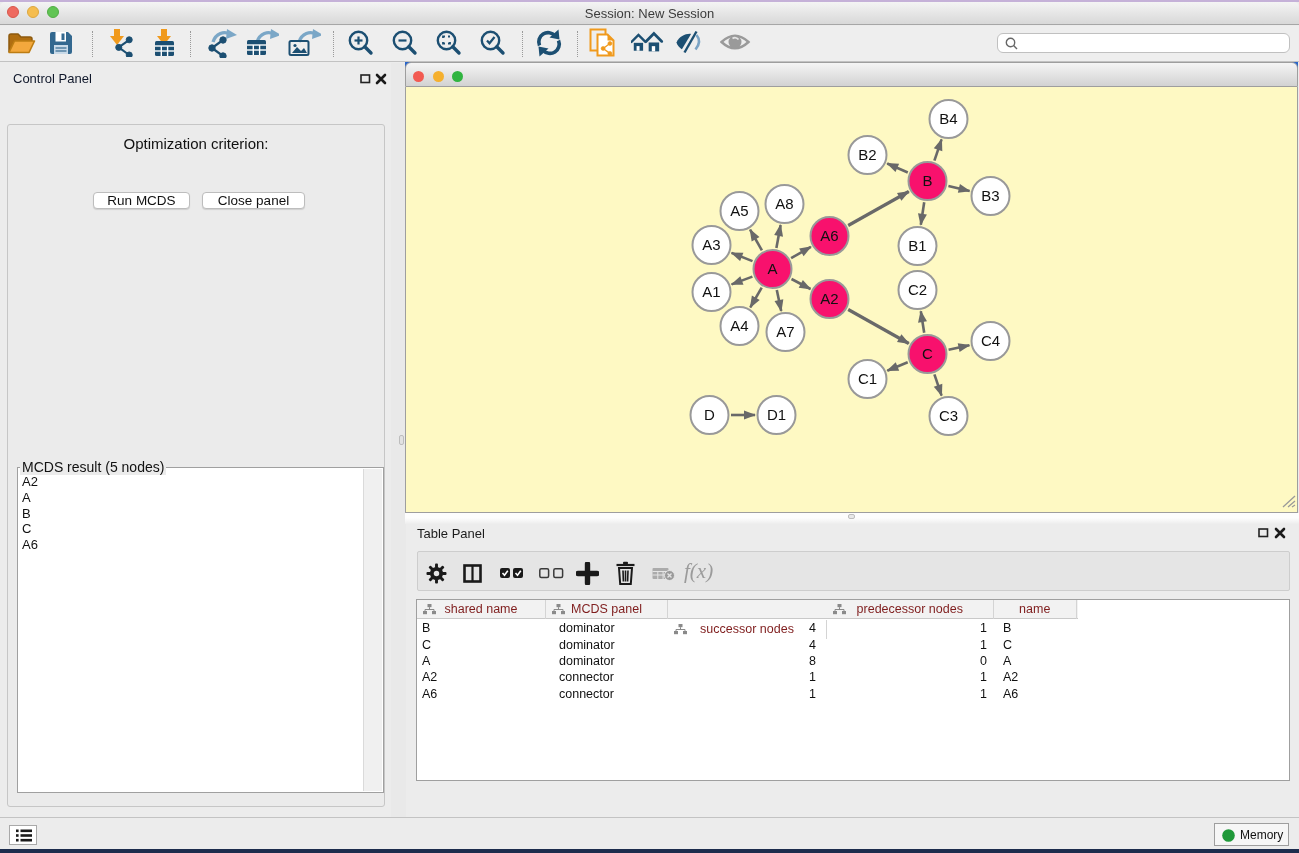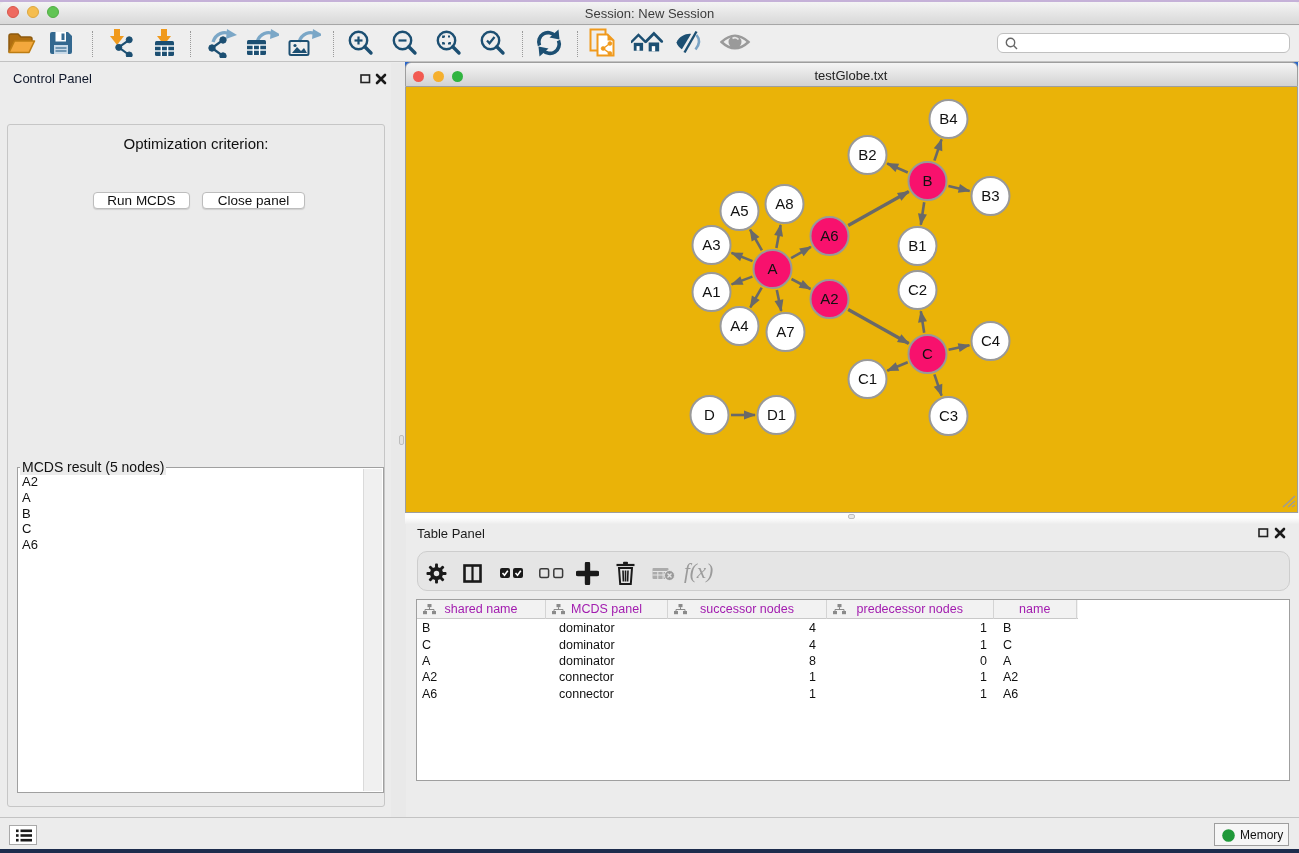--- a/index.html
+++ b/index.html
@@ -51,33 +51,33 @@
 #vdivider { left:391px; top:63px; width:15px; height:754px; background:#e9e9e9; }
 
 #netwin { left:404.5px; top:62px; width:893px; height:451px; }
 #nwblue { position:absolute; left:0; top:0; width:893px; height:12px; background:#2b66c9; }
 #nwtitle { position:absolute; left:0; top:0; width:893px; height:25px;
   background:linear-gradient(#f5f5f5,#d2d2d2); border:1px solid #9e9e9e;
   border-radius:6px 6px 0 0; }
 #nwtitle .title { position:absolute; left:0; right:0; top:5px; text-align:center;
   font-size:13px; color:#222; }
 #nwcanvas { position:absolute; left:0; top:25px; width:893px; height:426px;
-  background:#eab308; border:1px solid #9e9e9e; border-top:none; }
+  background:#fef9c3; border:1px solid #9e9e9e; border-top:none; }
 
 #hdivider { left:404.5px; top:513px; width:894px; height:11px; background:linear-gradient(#fdfdfd 45%,#ededed); }
 
 #tpanel { left:406px; top:524px; width:893px; height:293px; background:#ececec; }
 #tptitle { position:absolute; left:11px; top:2px; font-size:13px; color:#1c1c1c; }
 #ttoolbar { position:absolute; left:11px; top:27px; width:873px; height:40px;
-  background:#e5e5e5; border:1px solid #cdcdcd; border-radius:10px; }
+  background:#e5e5e5; border:1px solid #cdcdcd; border-radius:2px; }
 #ttable { position:absolute; left:10px; top:75px; width:874px; height:182px;
   background:#ffffff; border:1px solid #9f9f9f; }
 #thead { position:absolute; left:0px; top:0px; width:661px; height:19px;
   background:#f2f2f2; border-bottom:1px solid #c9c9c9; }
-.hcell { position:absolute; top:0; height:19px; font-size:12.5px; color:#a21caf;
+.hcell { position:absolute; top:0; height:19px; font-size:12.5px; color:#7f1d1d;
   text-align:center; line-height:19px; border-right:1px solid #d4d4d4; }
 .trow { position:absolute; font-size:12.5px; color:#111; height:16.4px; line-height:16.4px; }
 .tc { position:absolute; top:0; }
 .num { text-align:right; }
 .btab { position:absolute; top:0; height:20px; background:#ffffff;
   border:1px solid #b9b9b9; color:#111; text-align:center; line-height:19px;
   font-size:13px; }
 .btab.sel { background:linear-gradient(#6ab0f7,#2173e8); color:#fff; border:none;
   line-height:20px; border-radius:4px 0 0 4px; }
 
@@ -269,21 +269,20 @@
     </div>
   </div>
 </div>
 <div class="abs" id="vdivider"></div>
 <div class="abs" id="netwin">
   <div id="nwblue"></div>
   <div id="nwtitle">
     <div class="tl" style="left:7.5px;top:8px;width:11px;height:11px;background:#f25a51;"></div>
     <div class="tl" style="left:27.5px;top:8px;width:11px;height:11px;background:#f5b02e;"></div>
     <div class="tl" style="left:46.5px;top:8px;width:11px;height:11px;background:#30b440;"></div>
-    <div class="title">testGlobe.txt</div>
   </div>
   <div id="nwcanvas">
     <svg style="position:absolute;left:0;top:0" width="891" height="424" font-family="Liberation Sans, sans-serif">
 <defs>
           <marker id="ah" markerUnits="userSpaceOnUse" markerWidth="13" markerHeight="10" refX="11.5" refY="5" orient="auto">
             <path d="M0.5,0.5 L12.5,5 L0.5,9.5 z" fill="#696969"></path>
           </marker>
         </defs>
 <line x1="355.9" y1="163.3" x2="344.1" y2="142.7" stroke="#696969" stroke-width="2.6" marker-end="url(#ah)"></line>
 <line x1="370.4" y1="160.9" x2="374.6" y2="138.1" stroke="#696969" stroke-width="2.6" marker-end="url(#ah)"></line>
@@ -437,21 +436,21 @@
           <svg style="position:absolute;left:6px;top:4px" width="13" height="11" viewBox="0 0 13 11">
             <g fill="#8a8a8a">
               <rect x="4.5" y="0" width="4" height="3.2"></rect>
               <rect x="0" y="7" width="4" height="3.2"></rect>
               <rect x="9" y="7" width="4" height="3.2"></rect>
             </g>
             <path d="M6.5,3.2 V5.5 M2,7 V5.5 H11 V7" fill="none" stroke="#8a8a8a" stroke-width="1"></path>
           </svg>
           <span style="display:block;">MCDS panel</span>
         </div>
-<div class="hcell" style="left:251px;width:159px;">
+<div class="hcell" style="left:251px;width:159px;margin-top:20px;">
           <svg style="position:absolute;left:6px;top:4px" width="13" height="11" viewBox="0 0 13 11">
             <g fill="#8a8a8a">
               <rect x="4.5" y="0" width="4" height="3.2"></rect>
               <rect x="0" y="7" width="4" height="3.2"></rect>
               <rect x="9" y="7" width="4" height="3.2"></rect>
             </g>
             <path d="M6.5,3.2 V5.5 M2,7 V5.5 H11 V7" fill="none" stroke="#8a8a8a" stroke-width="1"></path>
           </svg>
           <span style="display:block;">successor nodes</span>
         </div>

